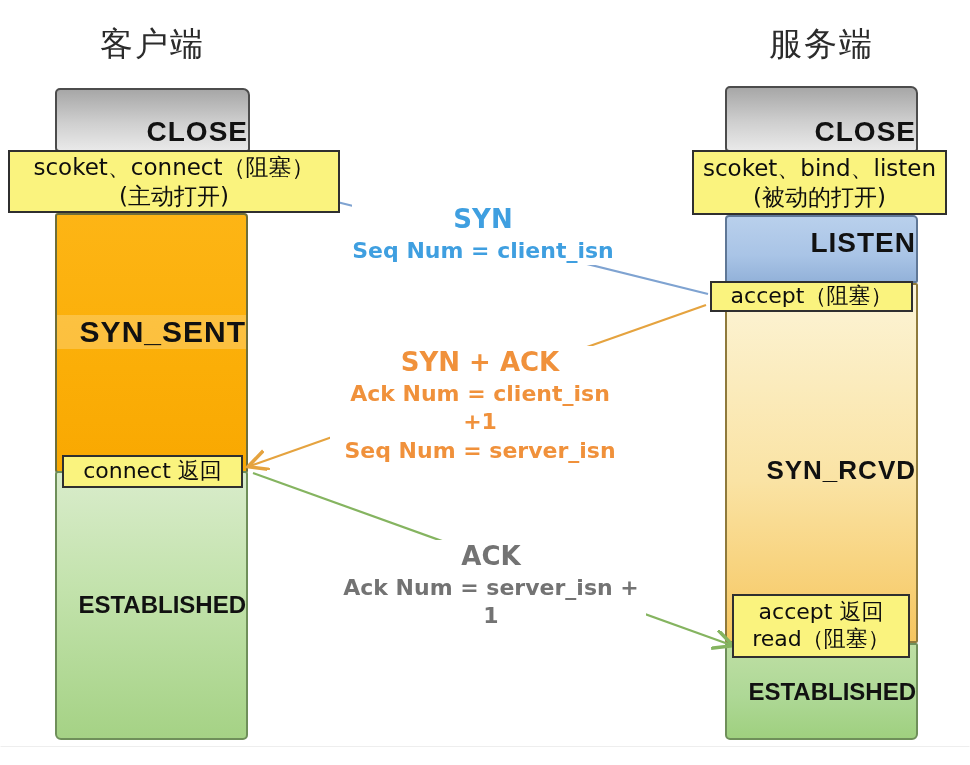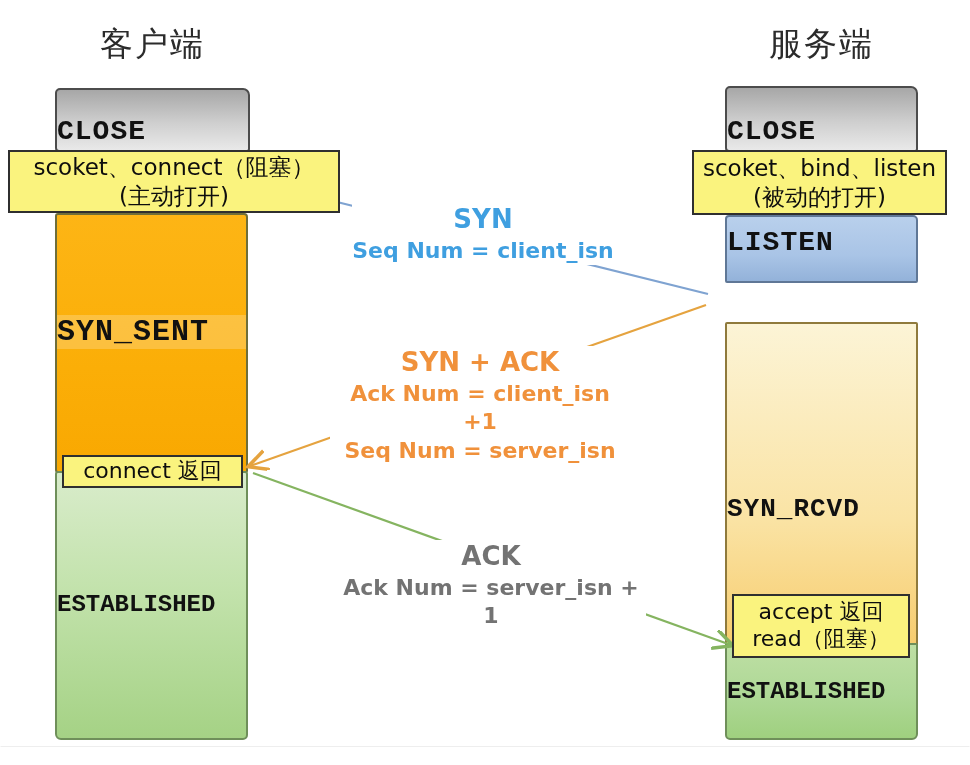--- a/index.html
+++ b/index.html
@@ -25,29 +25,29 @@
   .seg.green-l{
     background:linear-gradient(180deg,#d9eccb 0%,#c2e2ab 45%,#a5d285 100%);
     border-color:#6f8f5a;border-radius:3px 3px 5px 6px;
   }
   .seg.blue{
     background:linear-gradient(180deg,#b9d0ec 0%,#a9c4e6 60%,#93b2d9 100%);
     border-color:#5f7796;border-radius:4px 5px 2px 2px;
   }
   .seg.cream{
     background:linear-gradient(180deg,#fcf4d6 0%,#fae3a4 55%,#f6c65f 100%);
-    border-color:#8f7a3c;border-radius:2px;margin-top:39px;
+    border-color:#8f7a3c;border-radius:2px;
   }
   .seg.green-r{
     background:linear-gradient(180deg,#bedfa4 0%,#aed896 55%,#9fd07f 100%);
     border-color:#6f8f5a;border-radius:2px 2px 6px 5px;
   }
   .state{
-    position:absolute;width:100%;text-align:left;color:#111;font-weight:bold;
-    font-family:Liberation Mono, monospace;letter-spacing:1px;
+    position:absolute;width:100%;text-align:right;color:#111;font-weight:bold;
+    font-family:Liberation Sans, sans-serif;letter-spacing:1px;
   }
   .hl{background:rgba(255,255,255,0.22);}
   
   .note{
     position:absolute;z-index:3;box-sizing:border-box;background:#faf37e;
     border:2px solid #2f2f2f;color:#0d0d0d;text-align:center;
     display:flex;flex-direction:column;justify-content:center;line-height:1.22;
   }
   
   .msg{
@@ -133,20 +133,23 @@
   <div class="note" style="left:8px;top:150px;width:332px;height:63px;font-size:23px;">
     <div>scoket、connect（阻塞）</div>
     <div>(主动打开)</div>
   </div>
 
   <div class="note" style="left:692px;top:150px;width:255px;height:65px;font-size:23px;">
     <div>scoket、bind、listen</div>
     <div>(被动的打开)</div>
   </div>
 
+  <div class="note" style="left:710px;top:281px;width:203px;height:31px;font-size:22px;">
+    <div>accept（阻塞）</div>
+  </div>
 
   <div class="note" style="left:62px;top:455px;width:181px;height:33px;font-size:22px;">
     <div>connect 返回</div>
   </div>
 
   <div class="note" style="left:732px;top:594px;width:178px;height:64px;font-size:22px;">
     <div>accept 返回</div>
     <div>read（阻塞）</div>
   </div>
 

